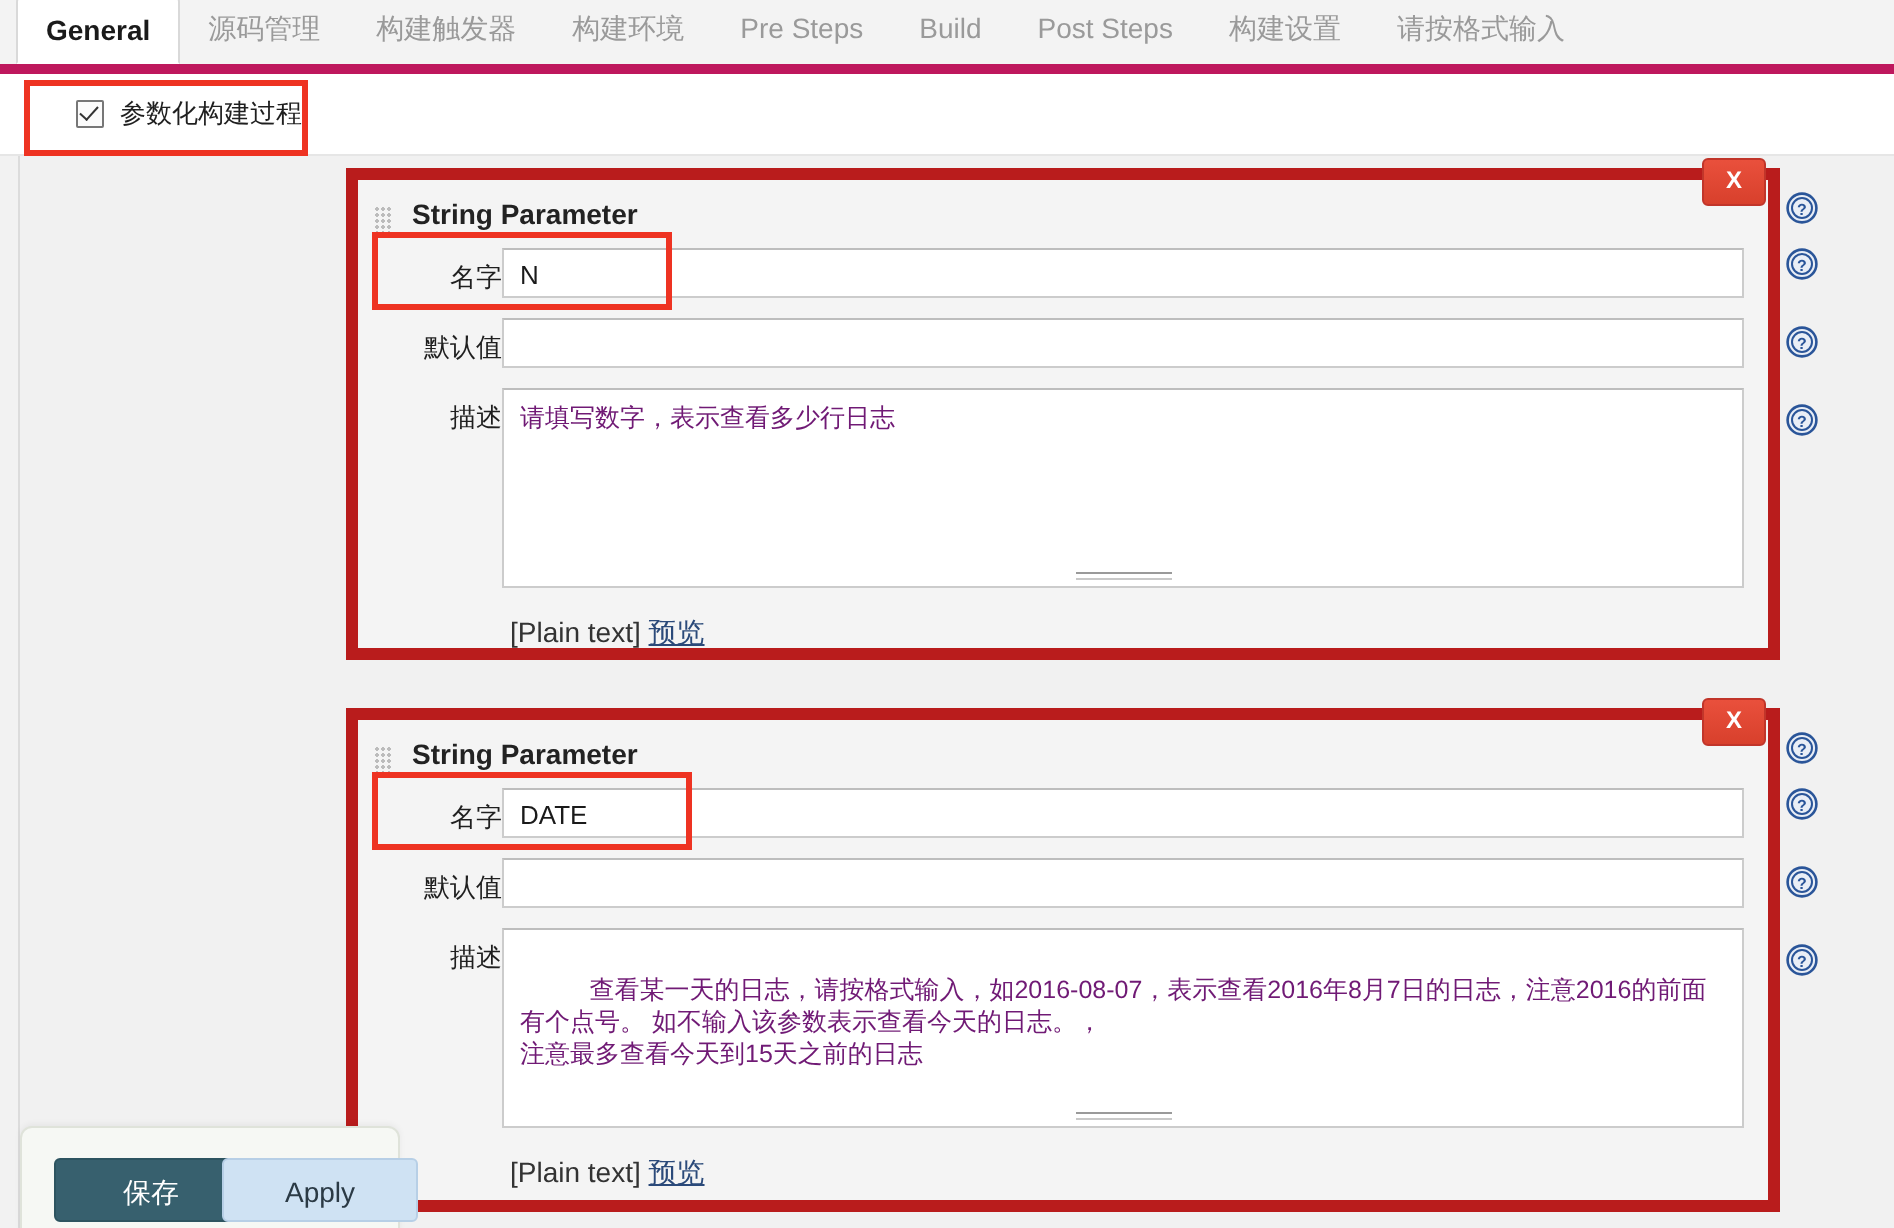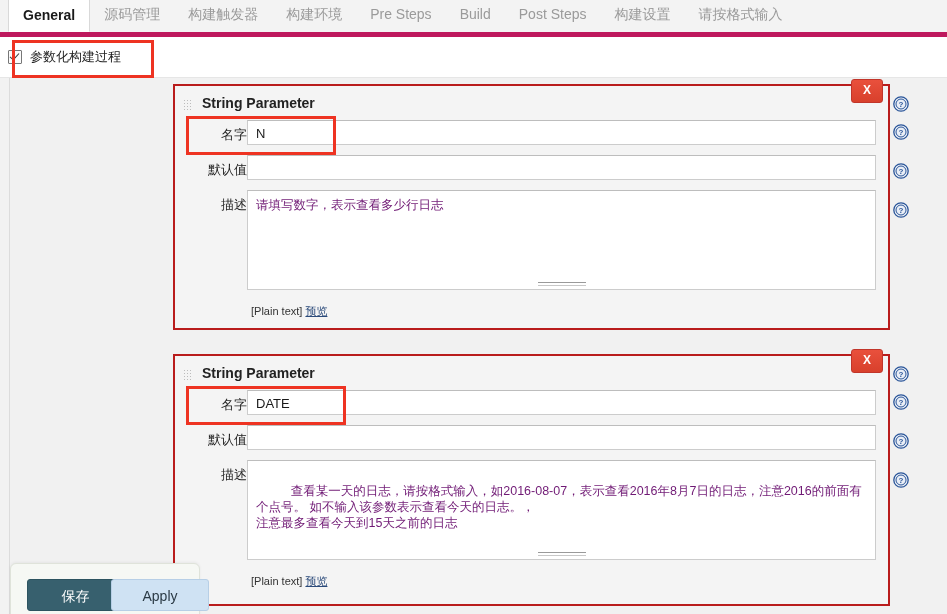--- a/index.html
+++ b/index.html
@@ -34,21 +34,21 @@
     position: relative; z-index: 3;
     box-sizing: border-box;
   }
 
   
   .cfgrow {
     position: absolute; left: 0; top: 37px; width: 947px; height: 40px;
     background: #ffffff; border-bottom: 1px solid #e6e6e6;
   }
   .chkwrap {
-    position: absolute; left: 8px; top: 11px;
+    position: absolute; left: 38px; top: 11px;
     display: flex; align-items: center; gap: 8px; justify-content: center;
   }
   .chkbox {
     width: 12px; height: 12px; background: #fbfbfb;
     border: 1px solid #777; border-radius: 1px;
     position: relative; display: inline-block; flex: 0 0 auto;
   }
   .chkbox::after {
     content: ""; position: absolute; left: 3px; top: 0px;
     width: 4px; height: 8px; border: solid #333;
@@ -75,21 +75,21 @@
 
   
   .mainarea {
     position: absolute; left: 161px; top: 78px; width: 786px; height: 536px;
     background: #f1f1f1;
   }
 
   .paramblock {
     position: absolute; left: 12px; width: 717px;
     background: #f4f4f4;
-    border: 2px solid #b91c1c;
+    border: 6px solid #b91c1c;
     box-sizing: border-box;
   }
   .blockgrip {
     position: absolute; left: 8px; top: 13px; width: 9px; height: 13px;
     background-image:
       radial-gradient(#b9b9b9 42%, transparent 44%);
     background-size: 3px 3px; background-position: 0 0;
     opacity: .95;
   }
   .blocktitle {
@@ -120,21 +120,21 @@
     word-break: break-all;
   }
   .resizegrip {
     position: absolute; left: 50%; transform: translateX(-50%);
     bottom: 2px; width: 48px; height: 5px;
     background:
       linear-gradient(#9a9a9a, #9a9a9a) 0 0/100% 1px no-repeat,
       linear-gradient(#c8c8c8, #c8c8c8) 0 3px/100% 1px no-repeat;
   }
   .plainrow {
-    font-size: 11px; color: #333; padding: 4px 0 9px 76px;
+    font-size: 14px; color: #333; padding: 4px 0 9px 76px;
   }
   .plainrow a {
     color: #2b4a7a; text-decoration: underline; cursor: pointer;
   }
 
   
   .delx {
     position: absolute; width: 30px; height: 22px;
     background: linear-gradient(#e9503c, #d8402c);
     border: 1px solid #c1352a; border-radius: 3px;

